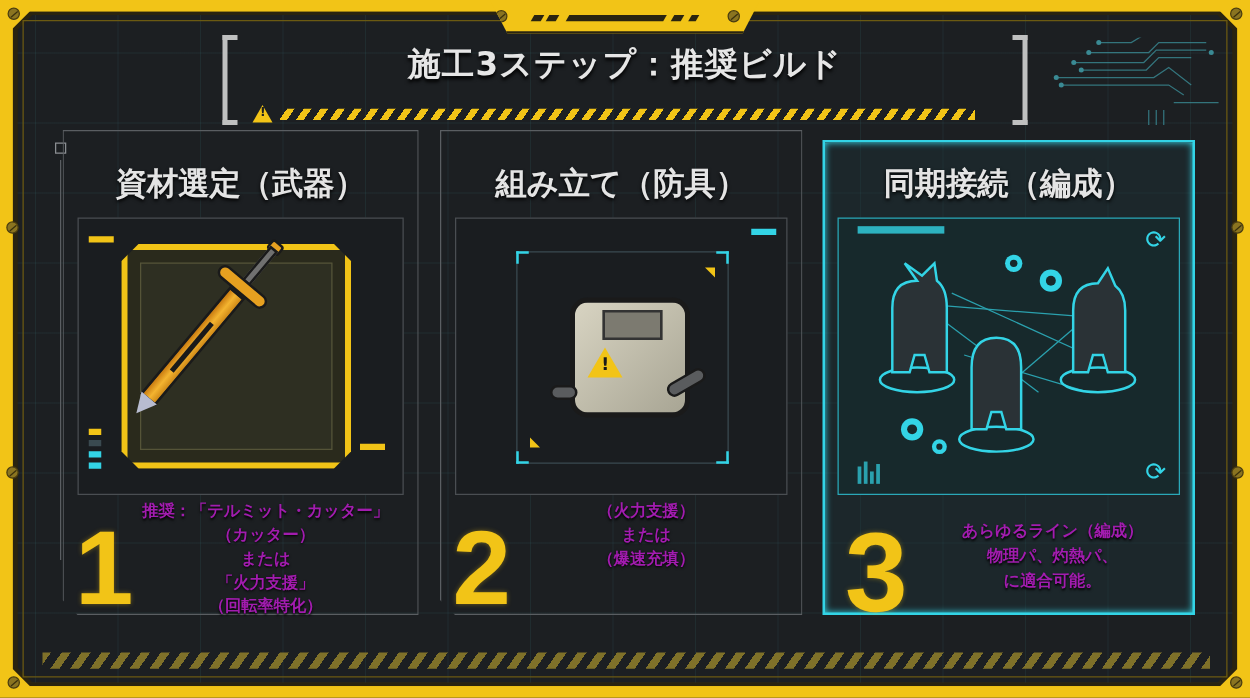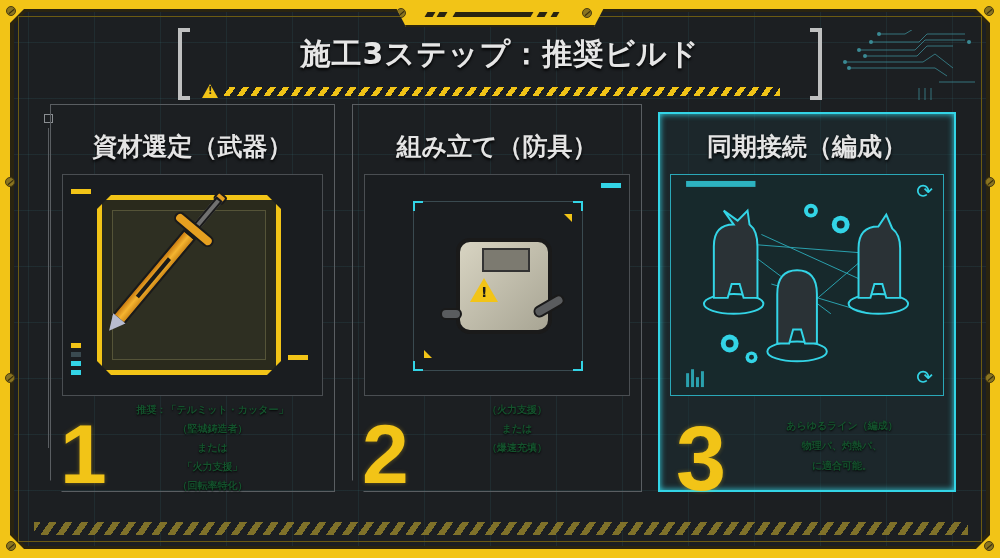--- a/index.html
+++ b/index.html
@@ -53,21 +53,21 @@
   
   .title-wrap { position: absolute; left: 178px; top: 28px; width: 644px; height: 72px; }
   .bracket {
     position: absolute; top: 0; width: 12px; height: 72px;
     border: 4px solid #bfc0c0; 
   }
   .bracket.left { left: 0; border-right: none; }
   .bracket.right { right: 0; border-left: none; }
   .title-text {
     position: absolute; left: 0; right: 0; top: 6px; text-align: center;
-    font-size: 30px; font-weight: bold; color: #e6e6e6; letter-spacing: 1px;
+    font-size: 26px; font-weight: bold; color: #e6e6e6; letter-spacing: 1px;
     text-shadow: 0 2px 3px #000;
   }
   .warn-row { position: absolute; left: 24px; top: 56px; height: 14px; display: flex; align-items: center; }
   .warn-icon {
     width: 0; height: 0; border-left: 8px solid transparent; border-right: 8px solid transparent;
     border-bottom: 14px solid #f2c417; position: relative; margin-right: 6px;
   }
   .warn-icon::after { content: "!"; position: absolute; left: -2px; top: 1px; font-size: 10px; font-weight: bold; color: #1c1f22; }
   .hazard-stripe {
     width: 556px; height: 9px;
@@ -103,21 +103,21 @@
   .col-3 .panel { border: 1px solid #2aa8b8; background: #17292c; }
 
   .step-number {
     position: absolute; left: 10px; top: 300px; font-size: 84px; font-weight: bold;
     color: #f2c417; line-height: 1; font-family: "Liberation Sans", sans-serif;
     text-shadow: 0 0 4px rgba(242,196,23,0.4);
   }
   .col-3 .step-number { left: 18px; top: 302px; font-size: 90px; }
   .desc {
     position: absolute; left: 40px; right: 0; top: 288px; text-align: center;
-    font-size: 10px; font-weight: bold; color: #14532d; line-height: 19px; text-shadow: 0 1px 2px #000;
+    font-size: 13px; font-weight: bold; color: #a21caf; line-height: 19px; text-shadow: 0 1px 2px #000;
   }
   .col-3 .desc { left: 70px; top: 304px; line-height: 20px; }
 
   
   .sword-frame {
     position: absolute; left: 34px; top: 20px; width: 184px; height: 180px;
     border: 5px solid #f2c417; background: #2a2a1c;
     clip-path: polygon(14px 0, calc(100% - 14px) 0, 100% 14px, 100% calc(100% - 14px), calc(100% - 14px) 100%, 14px 100%, 0 calc(100% - 14px), 0 14px);
   }
   .sword-inner { position: absolute; left: 10px; top: 10px; right: 10px; bottom: 10px; border: 1px solid #555438; background: #2e2f22; }
@@ -255,21 +255,21 @@
       <span style="background:#3a4a50"></span>
       <span style="background:#33d4e6"></span>
       <span style="background:#33d4e6"></span>
     </div>
     <div style="position:absolute;left:8px;top:14px;width:20px;height:5px;background:#f2c417;"></div>
     <div style="position:absolute;right:14px;top:180px;width:20px;height:5px;background:#f2c417;"></div>
   </div>
   <div class="step-number">1</div>
   <div class="desc">
     <div>推奨：「テルミット・カッター」</div>
-    <div>（堅城鋳造者）</div>
+    <div>（カッター）</div>
     <div>または</div>
     <div>「火力支援」</div>
     <div>（回転率特化）</div>
   </div>
 </div>
 
 <div class="col col-2">
   <div class="col-outline" style="top:-8px;"></div>
   <div class="col-heading">組み立て（防具）</div>
   <div class="panel">

